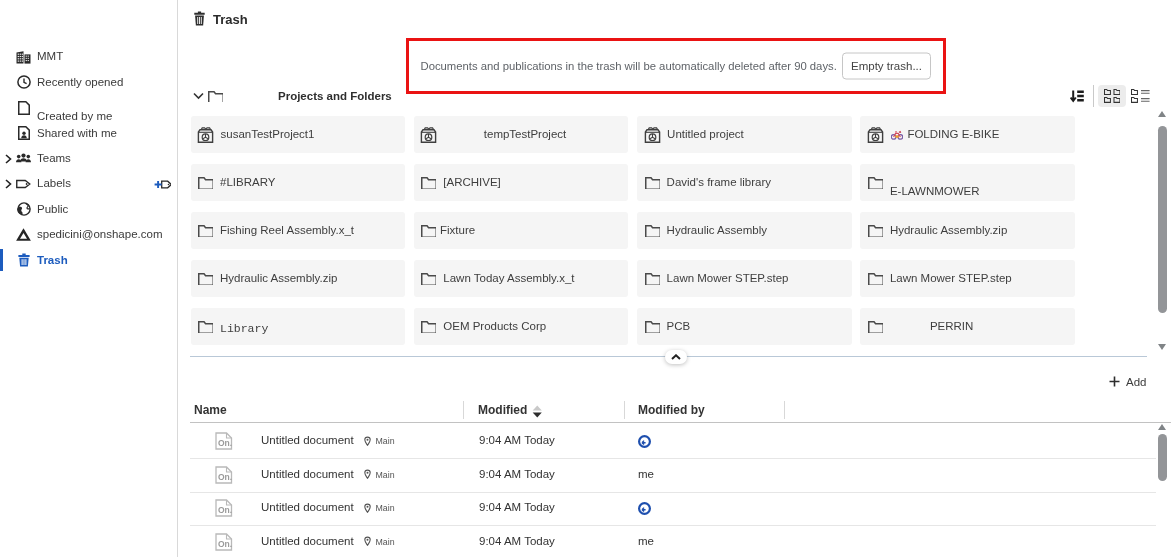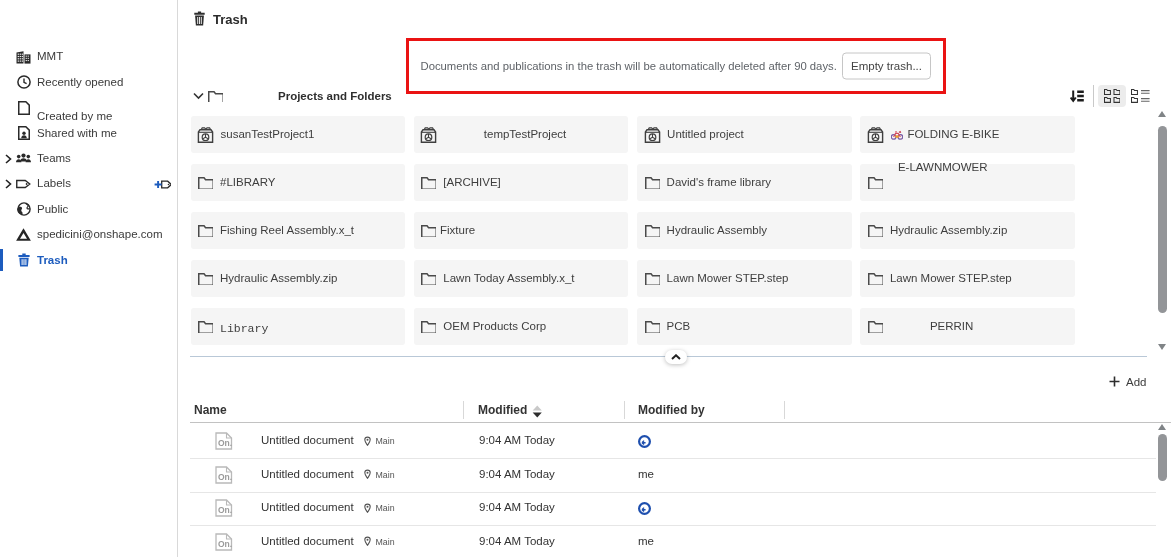--- a/index.html
+++ b/index.html
@@ -203,21 +203,21 @@
 <div class="stxt" style="left:443.3px;top:175.9px;color:#3e3e3e;">[ARCHIVE]</div>
 <div class="tile" style="left:637.1px;top:164px;"></div>
 <svg class="abs" style="left:644.6px;top:176.5px" width="15" height="12" viewBox="0 0 15 12">
       <path d="M0.75 12.25 V0.75 h5.3 l1.5 2 h7.7 v9.5 z" fill="none" stroke="#4a4a4a" stroke-width="1.5"></path>
     </svg>
 <div class="stxt" style="left:666.6px;top:175.9px;color:#3e3e3e;">David's frame library</div>
 <div class="tile" style="left:860.4px;top:164px;"></div>
 <svg class="abs" style="left:867.9px;top:176.5px" width="15" height="12" viewBox="0 0 15 12">
       <path d="M0.75 12.25 V0.75 h5.3 l1.5 2 h7.7 v9.5 z" fill="none" stroke="#4a4a4a" stroke-width="1.5"></path>
     </svg>
-<div class="stxt" style="left:889.9px;top:161px;color:#3e3e3e;margin-left:8px;">E-LAWNMOWER</div>
+<div class="stxt" style="left:889.9px;top:185px;color:#3e3e3e;">E-LAWNMOWER</div>
 <div class="tile" style="left:190.5px;top:212px;"></div>
 <svg class="abs" style="left:198.0px;top:224.5px" width="15" height="12" viewBox="0 0 15 12">
       <path d="M0.75 12.25 V0.75 h5.3 l1.5 2 h7.7 v9.5 z" fill="none" stroke="#4a4a4a" stroke-width="1.5"></path>
     </svg>
 <div class="stxt" style="left:220.0px;top:223.9px;color:#3e3e3e;">Fishing Reel Assembly.x_t</div>
 <div class="tile" style="left:413.8px;top:212px;"></div>
 <svg class="abs" style="left:421.3px;top:224.5px" width="15" height="12" viewBox="0 0 15 12">
       <path d="M0.75 12.25 V0.75 h5.3 l1.5 2 h7.7 v9.5 z" fill="none" stroke="#4a4a4a" stroke-width="1.5"></path>
     </svg>
 <div class="stxt" style="left:440px;top:223.9px;color:#3e3e3e;">Fixture</div>

